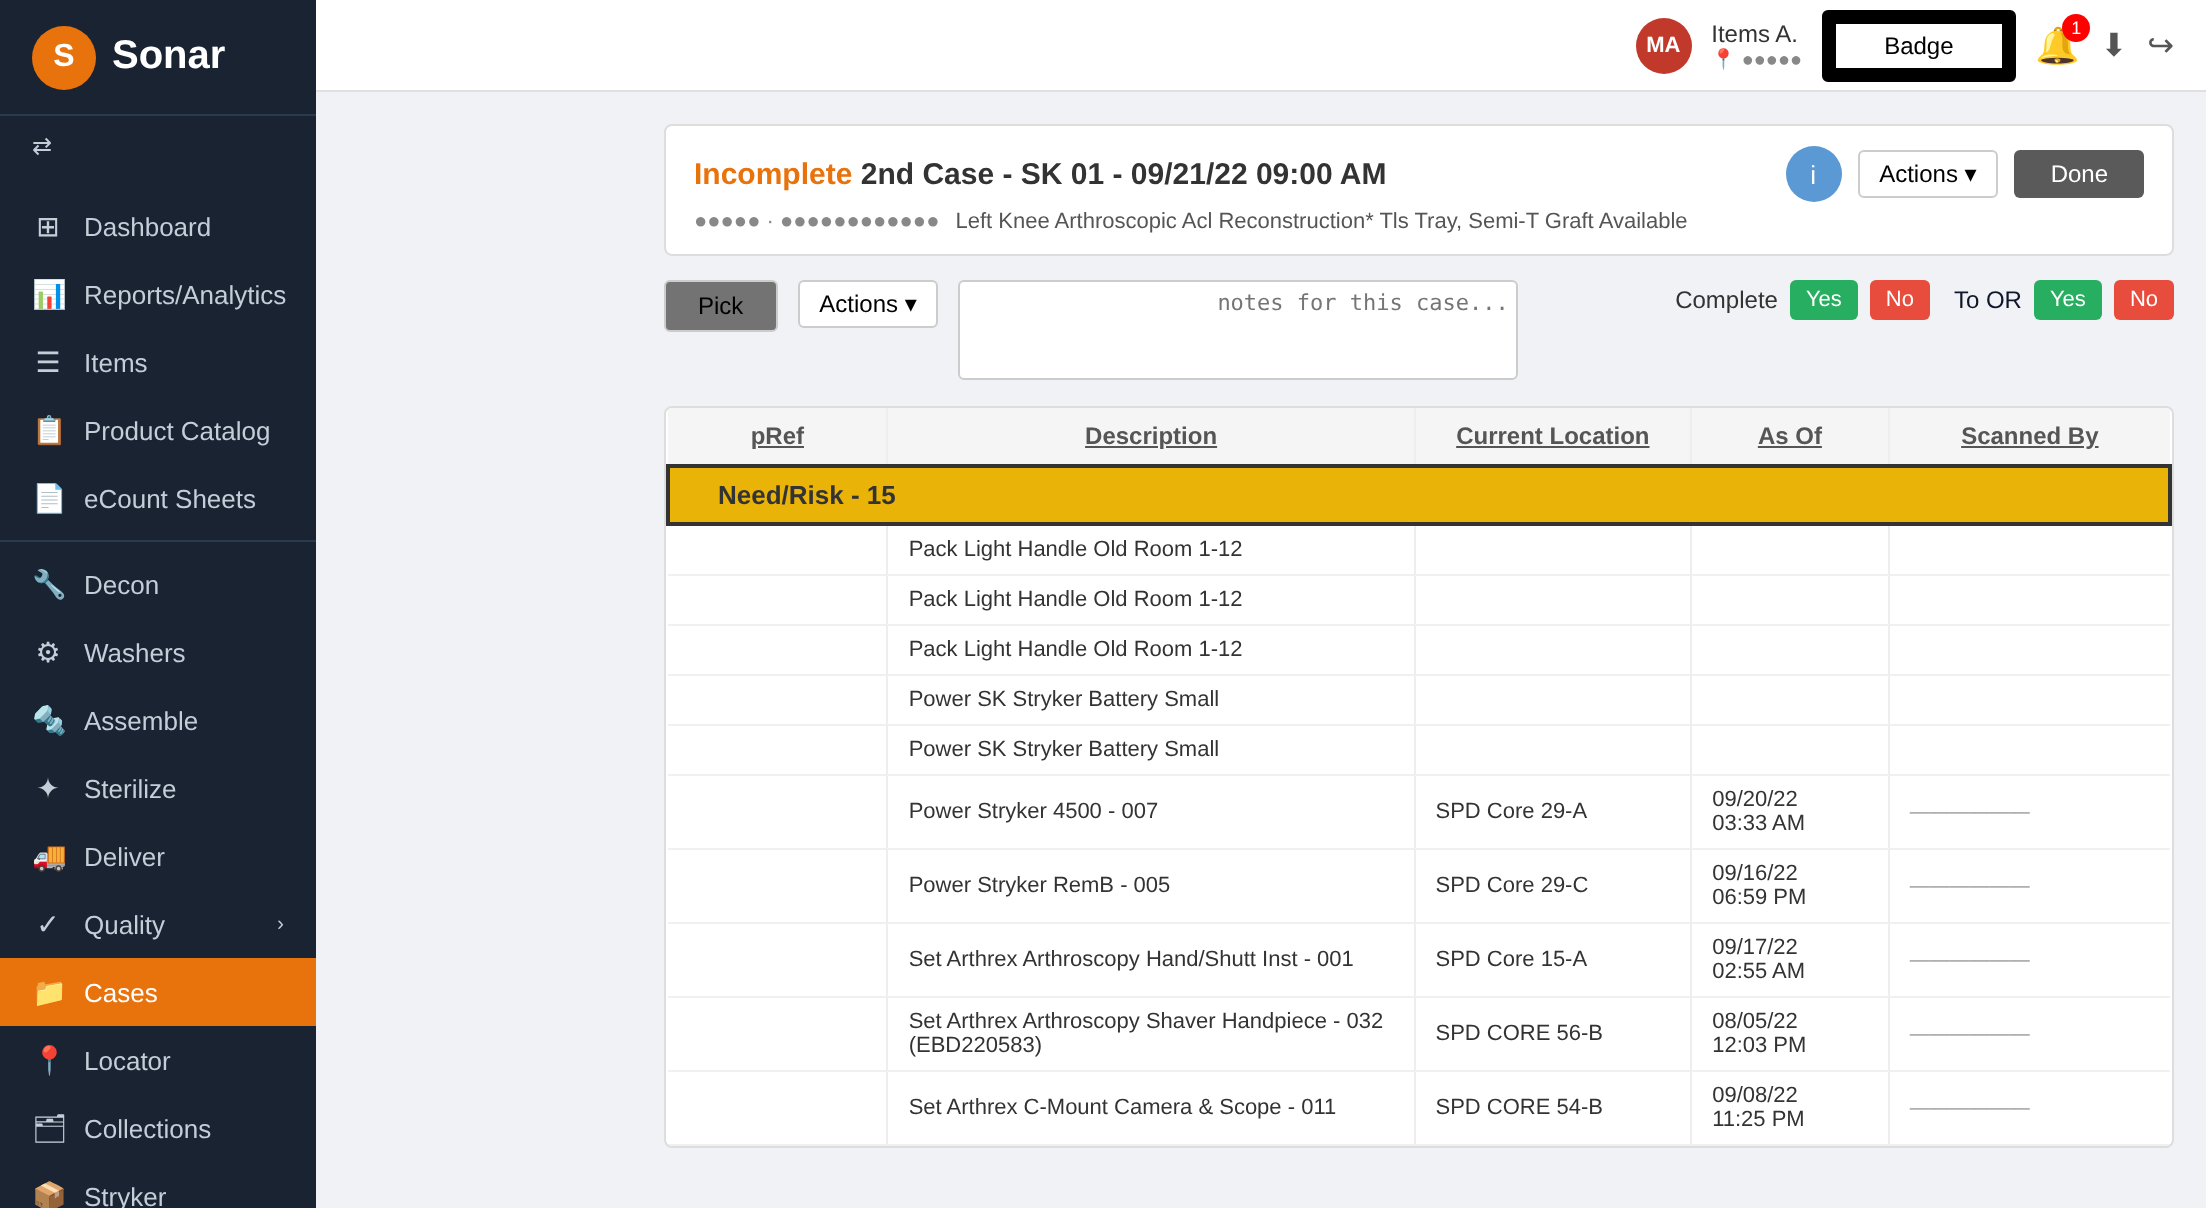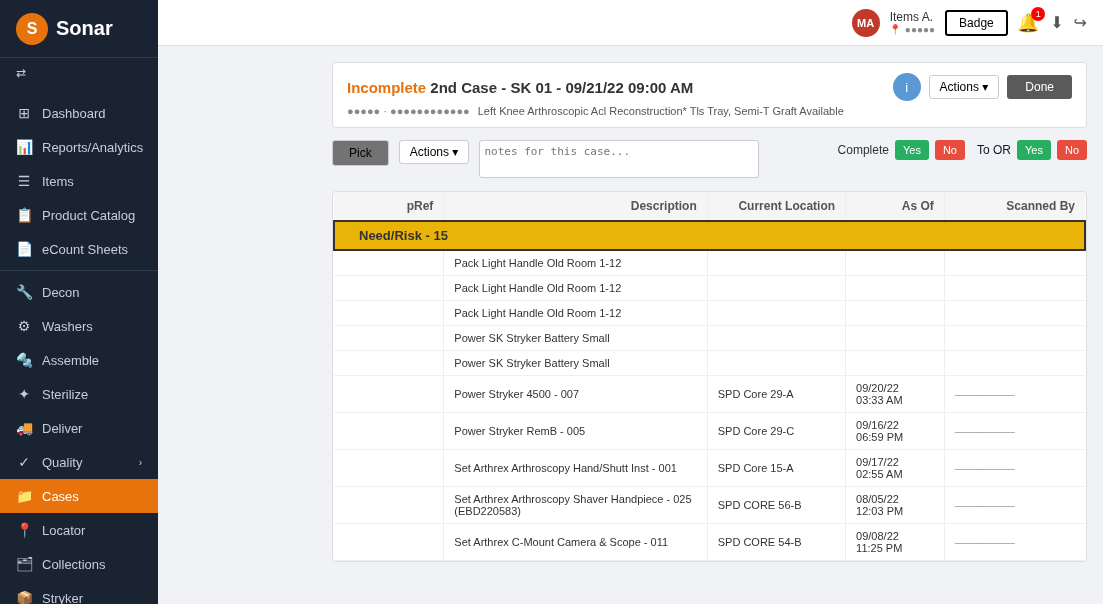--- a/index.html
+++ b/index.html
@@ -84,23 +84,23 @@
     }
     .topbar-avatar {
       width: 28px; height: 28px; border-radius: 50%;
       background: #c0392b;
       display: flex; align-items: center; justify-content: center;
       color: white; font-size: 11px; font-weight: bold;
     }
     .topbar-username { font-size: 12px; color: #333; }
     .topbar-username small { display: block; font-size: 10px; color: #888; }
     .topbar-btn {
-      border: 2px solid #000000;
+      border: 7px solid #000000;
       background: white;
-      padding: 4px 12px;
+      padding: 4px 24px;
       border-radius: 3px;
       cursor: pointer;
       font-size: 12px;
     }
     .topbar-icon {
       font-size: 16px; color: #555; cursor: pointer; position: relative;
     }
     .notif-badge {
       position: absolute; top: -5px; right: -5px;
       background: red; color: white; font-size: 9px;
@@ -176,27 +176,28 @@
       border-radius: 3px;
       cursor: pointer;
       font-size: 12px;
     }
     .toolbar-notes {
       flex: 1;
       max-width: 280px;
     }
     .toolbar-notes textarea {
       width: 100%;
-      height: 38px;
+      height: 50px;
       border: 1px solid #ccc;
       border-radius: 3px;
       padding: 4px;
       font-size: 11px;
       resize: none;
       color: #999;
+      text-align: right;
     }
     .complete-section {
       margin-left: auto;
       display: flex;
       align-items: center;
       gap: 6px;
       font-size: 12px;
     }
     .complete-label { color: #333; font-weight: 500; }
     .btn-yes { background: #27ae60; color: white; border: none; padding: 4px 8px; border-radius: 3px; cursor: pointer; font-size: 11px; }
@@ -213,25 +214,26 @@
     .data-table {
       width: 100%;
       border-collapse: collapse;
     }
     .data-table thead tr {
       background: #f5f5f5;
       border-bottom: 1px solid #ddd;
     }
     .data-table th {
       padding: 7px 10px;
-      text-align: right;
+      text-align: center;
       font-size: 12px;
       color: #555;
       font-weight: 600;
       border-right: 1px solid #eee;
+      text-decoration: underline;
     }
     .data-table th:last-child { border-right: none; }
     .data-table td {
       padding: 6px 10px;
       font-size: 11px;
       color: #333;
       border-right: 1px solid #eee;
       border-bottom: 1px solid #f0f0f0;
     }
     .data-table td:last-child { border-right: none; }
@@ -450,21 +452,21 @@
     </tr>
           <tr>
       <td class="col-pref"></td>
       <td class="col-desc">Set Arthrex Arthroscopy Hand/Shutt Inst - 001</td>
       <td class="col-loc">SPD Core 15-A</td>
       <td class="col-asof">09/17/22<br>02:55 AM</td>
       <td class="col-scan"><span class="scanned-text">——————</span></td>
     </tr>
           <tr>
       <td class="col-pref"></td>
-      <td class="col-desc">Set Arthrex Arthroscopy Shaver Handpiece - 025 (EBD220583)</td>
+      <td class="col-desc">Set Arthrex Arthroscopy Shaver Handpiece - 032 (EBD220583)</td>
       <td class="col-loc">SPD CORE 56-B</td>
       <td class="col-asof">08/05/22<br>12:03 PM</td>
       <td class="col-scan"><span class="scanned-text">——————</span></td>
     </tr>
           <tr>
       <td class="col-pref"></td>
       <td class="col-desc">Set Arthrex C-Mount Camera &amp; Scope - 011</td>
       <td class="col-loc">SPD CORE 54-B</td>
       <td class="col-asof">09/08/22<br>11:25 PM</td>
       <td class="col-scan"><span class="scanned-text">——————</span></td>

